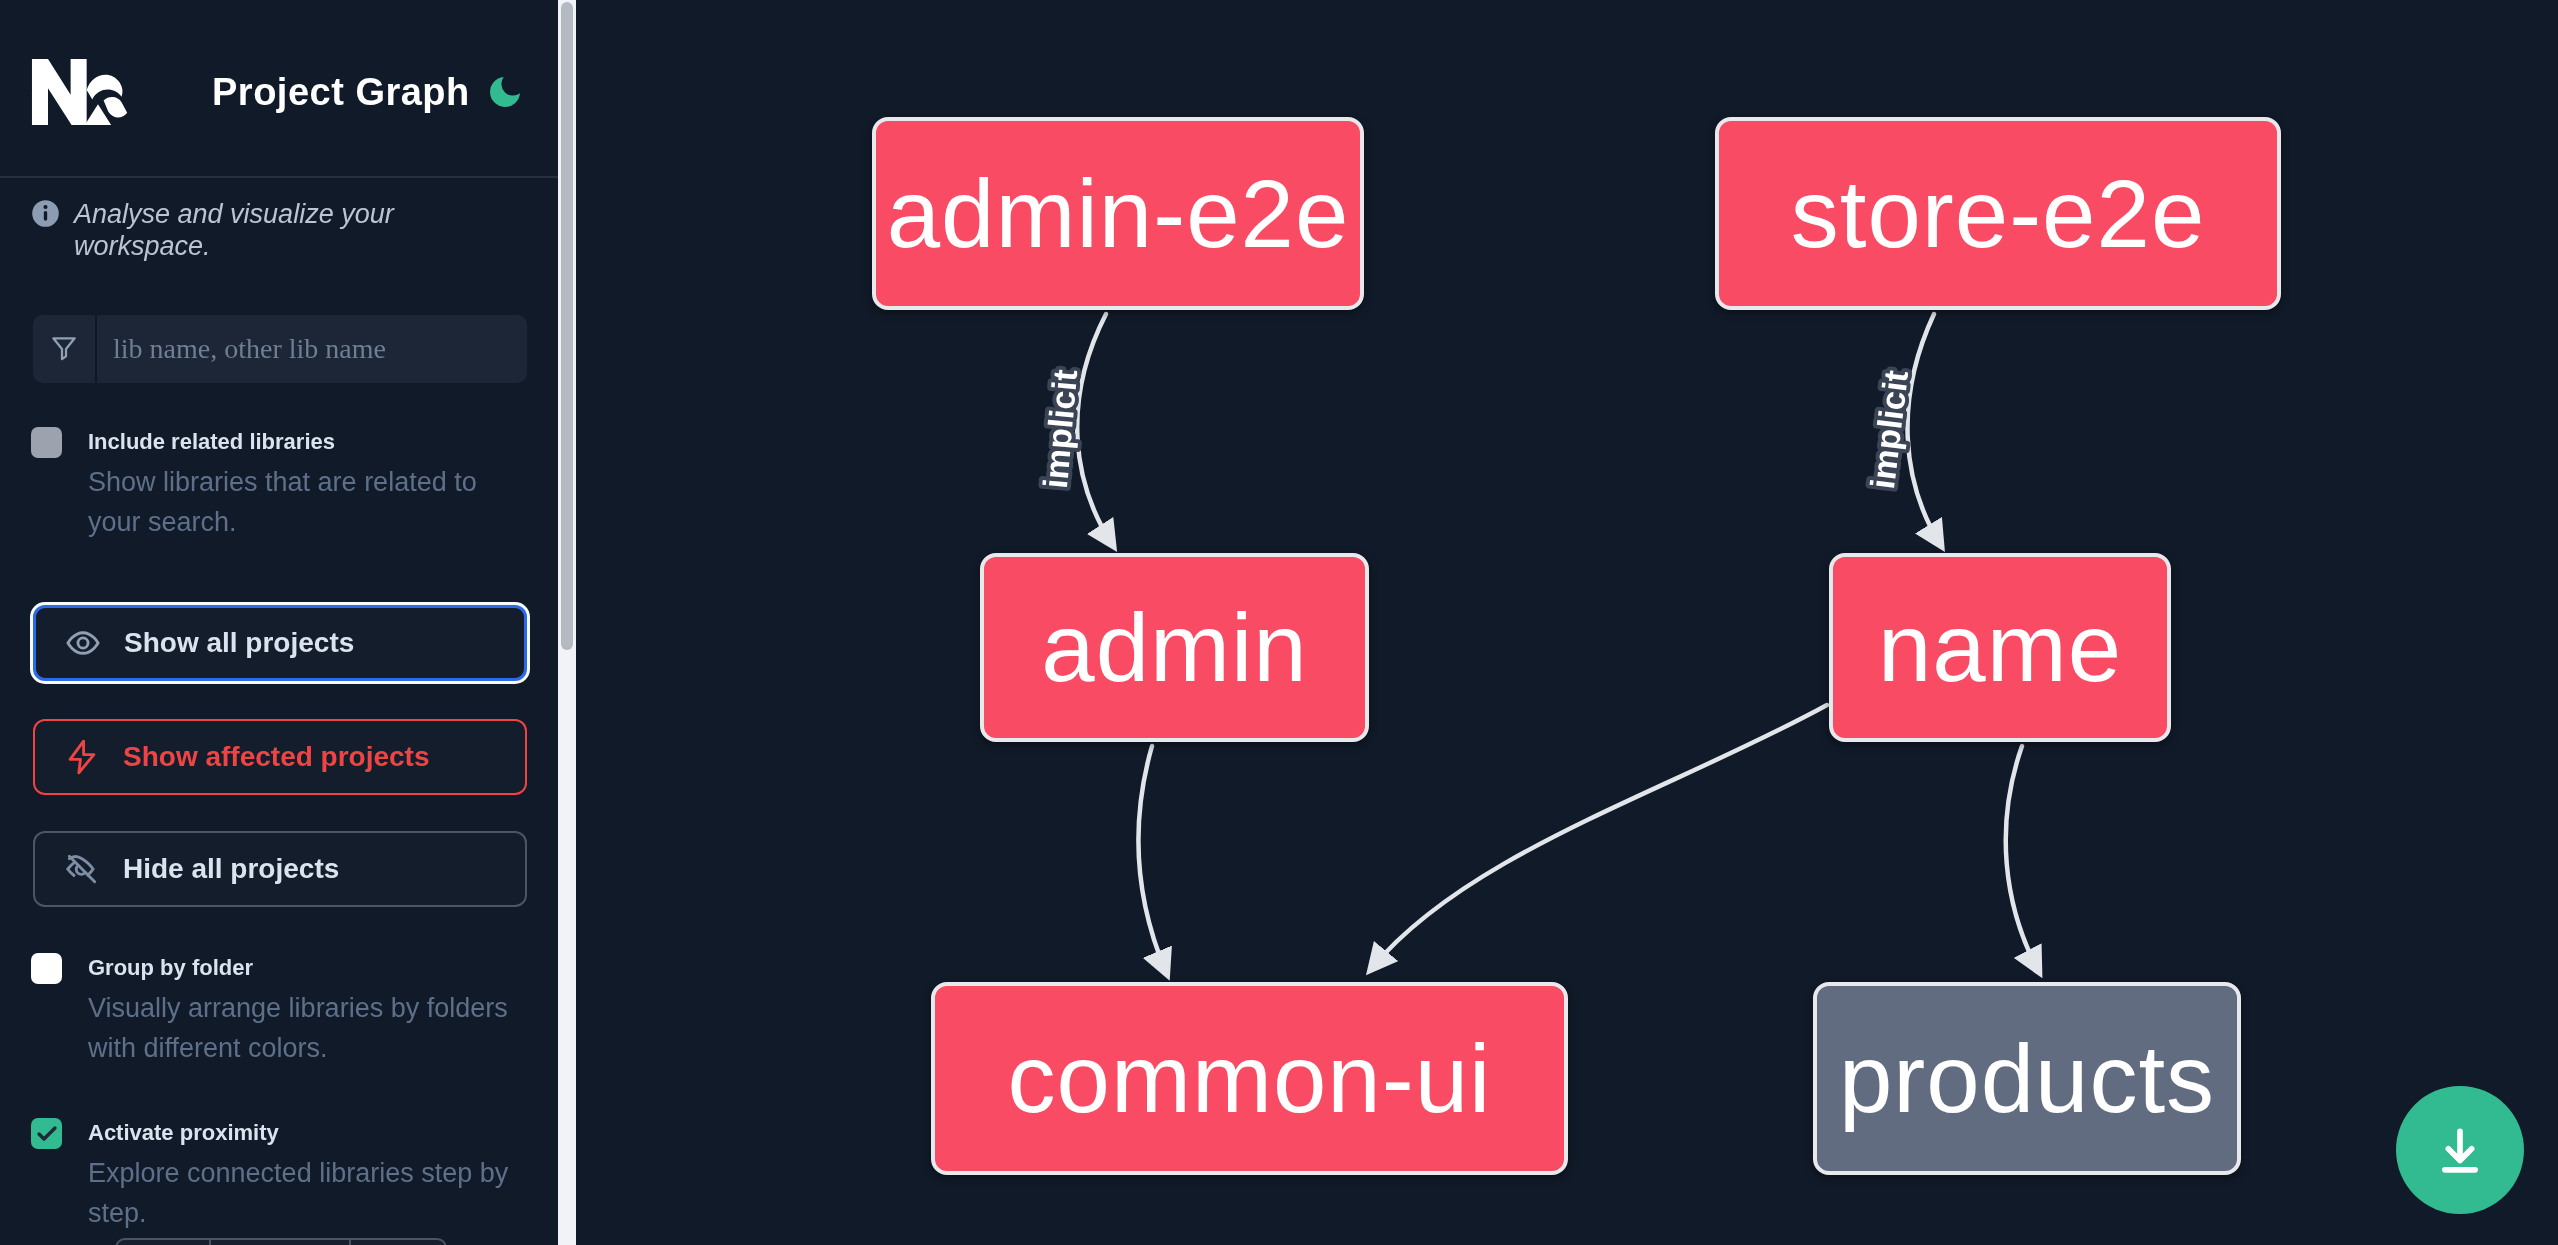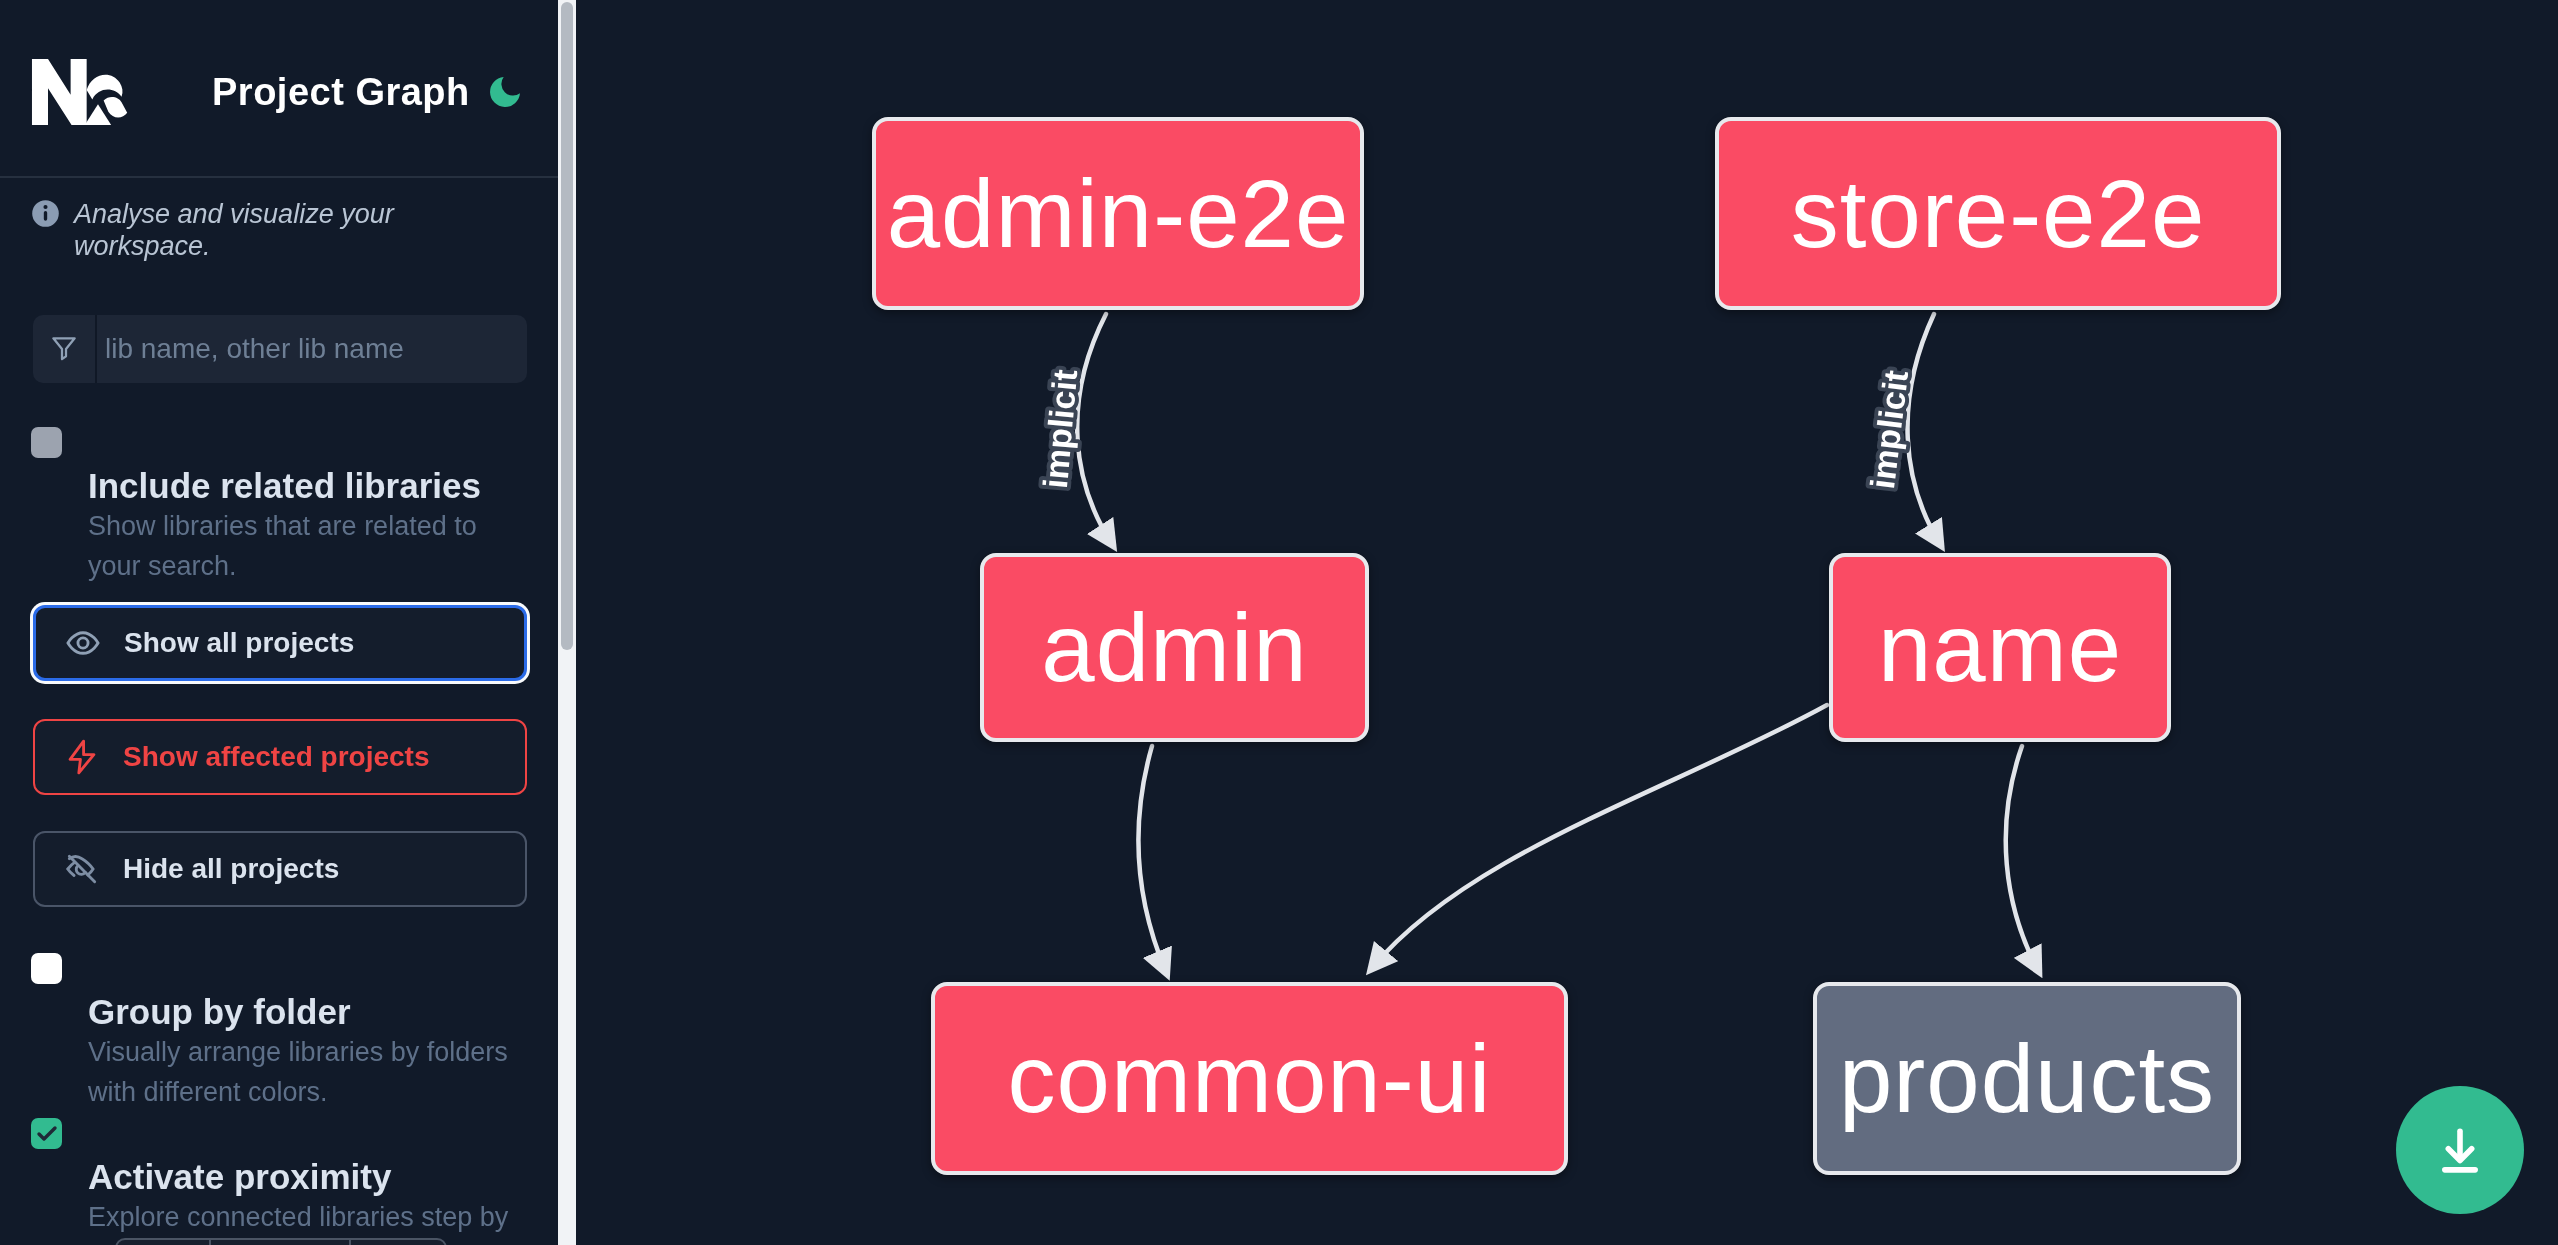--- a/index.html
+++ b/index.html
@@ -18,29 +18,29 @@
   .app-title{margin-left:81px;font-size:38px;font-weight:700;color:#fff;letter-spacing:.5px;flex:1;}
   .theme-toggle{background:none;border:none;cursor:pointer;width:44px;height:44px;display:flex;align-items:center;justify-content:center;}
   .hdr-divider{position:absolute;left:0;top:176px;width:558px;height:2px;background:#26303f;}
   .info-row{position:absolute;left:31px;top:198px;width:500px;display:flex;align-items:flex-start;font-style:italic;}
   .info-icon{width:29px;height:29px;flex:0 0 auto;margin-top:1px;}
   .tagline{margin-left:14px;font-size:27px;color:#b9c5d4;line-height:32px;}
   .search-box{position:absolute;left:33px;top:315px;width:494px;height:68px;background:#1d2636;
     border-radius:10px;display:flex;align-items:stretch;overflow:hidden;}
   .funnel-cell{width:64px;display:flex;align-items:center;justify-content:center;border-right:2px solid #101826;}
   .search-box input{flex:1;background:transparent;border:none;outline:none;color:#cbd5e1;
-    font-size:28px;font-family:Liberation Sans, sans-serif;padding:0 8px;}
+    font-size:28px;font-family:Liberation Serif, serif;padding:0 16px;}
   .search-box input::placeholder{color:#6e7f95;}
   .toggle{position:absolute;left:31px;width:500px;}
   .toggle .cb{position:absolute;left:0;top:5px;width:31px;height:31px;border-radius:7px;}
   .cb-gray{background:#9ca3af;}
   .cb-white{background:#ffffff;}
   .cb-green{background:var(--accent-green);display:flex;align-items:center;justify-content:center;}
   .toggle .txt{margin-left:57px;width:443px;}
-  .toggle .lbl{font-size:35px;font-weight:700;color:var(--text-light);line-height:40px;margin-top:44px;}
+  .toggle .lbl{font-size:22px;font-weight:700;color:var(--text-light);line-height:40px;}
   .toggle .desc{font-size:27px;color:var(--text-muted);line-height:40px;}
   .side-btn{position:absolute;left:33px;width:494px;height:76px;border-radius:12px;background:#141d2c;
     display:flex;align-items:center;cursor:pointer;font-family:"Liberation Sans",sans-serif;}
   .side-btn .bicon{margin-left:28px;width:38px;height:38px;flex:0 0 auto;}
   .side-btn .blabel{margin-left:22px;font-size:28px;font-weight:600;color:var(--text-light);}
   .btn-focused{border:3px solid var(--focus-blue);box-shadow:0 0 0 3px #f8fafc;}
   .btn-red{border:2px solid var(--alert-red);}
   .btn-red .blabel{color:var(--alert-red);}
   .btn-plain{border:2px solid #4a5568;}
   .segmented{position:absolute;left:115px;top:1238px;width:332px;height:52px;border:2px solid #4a5464;

